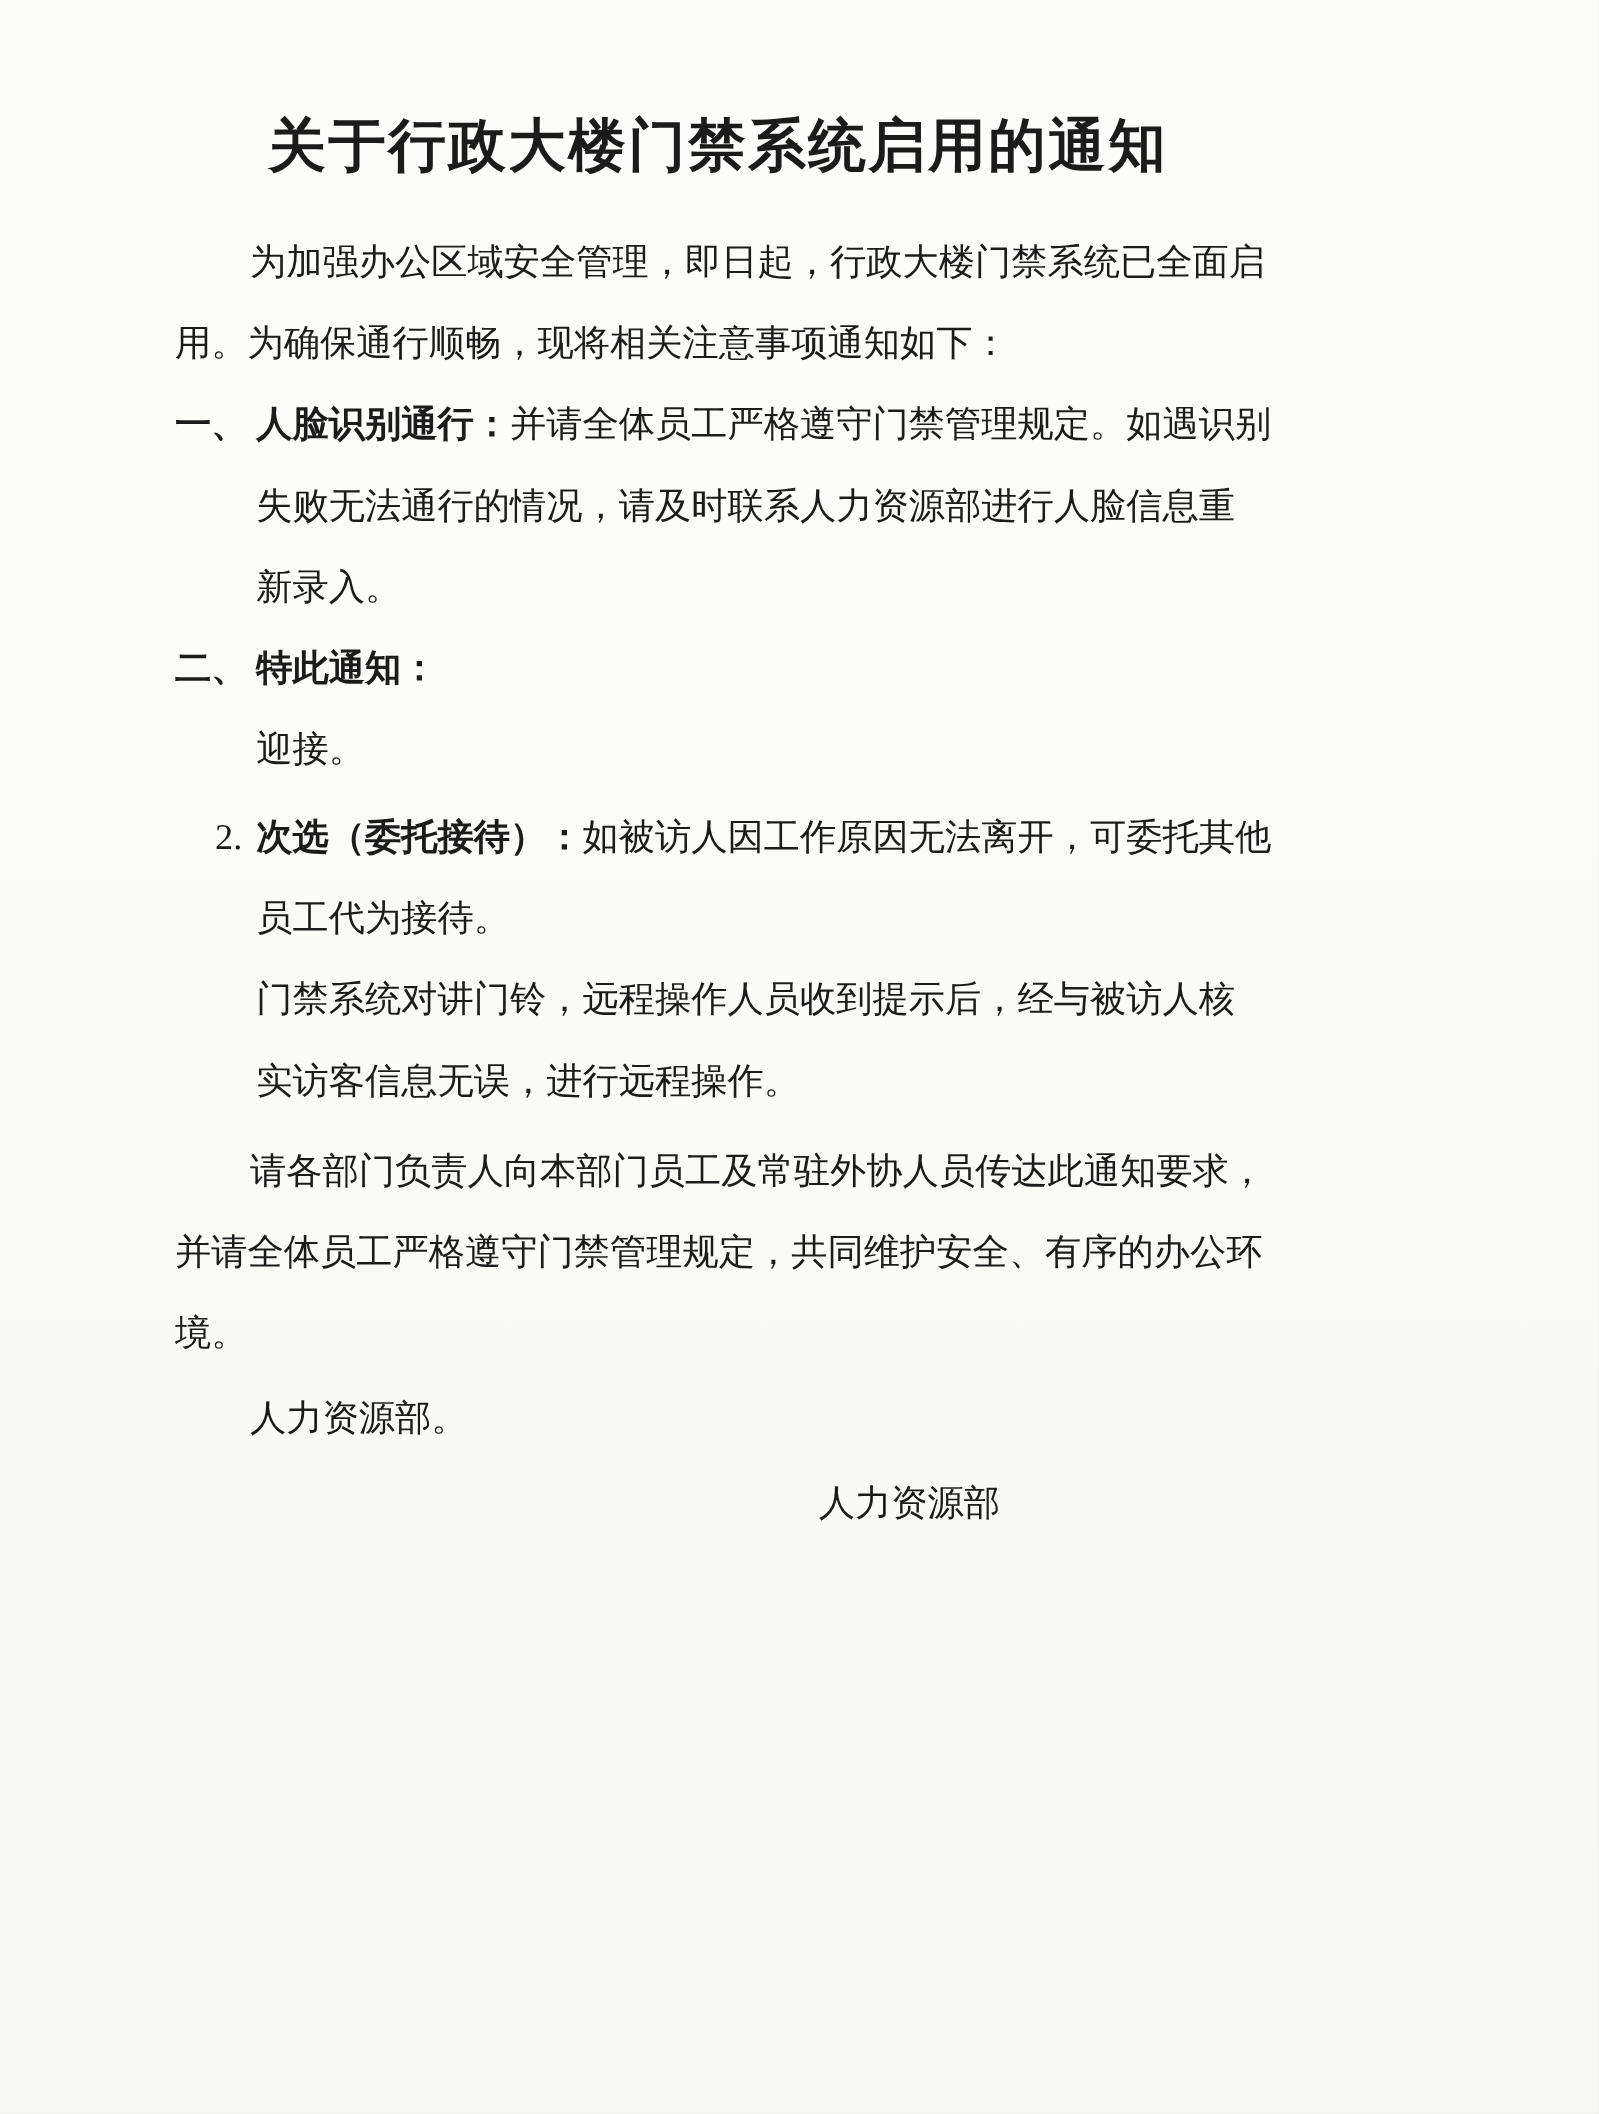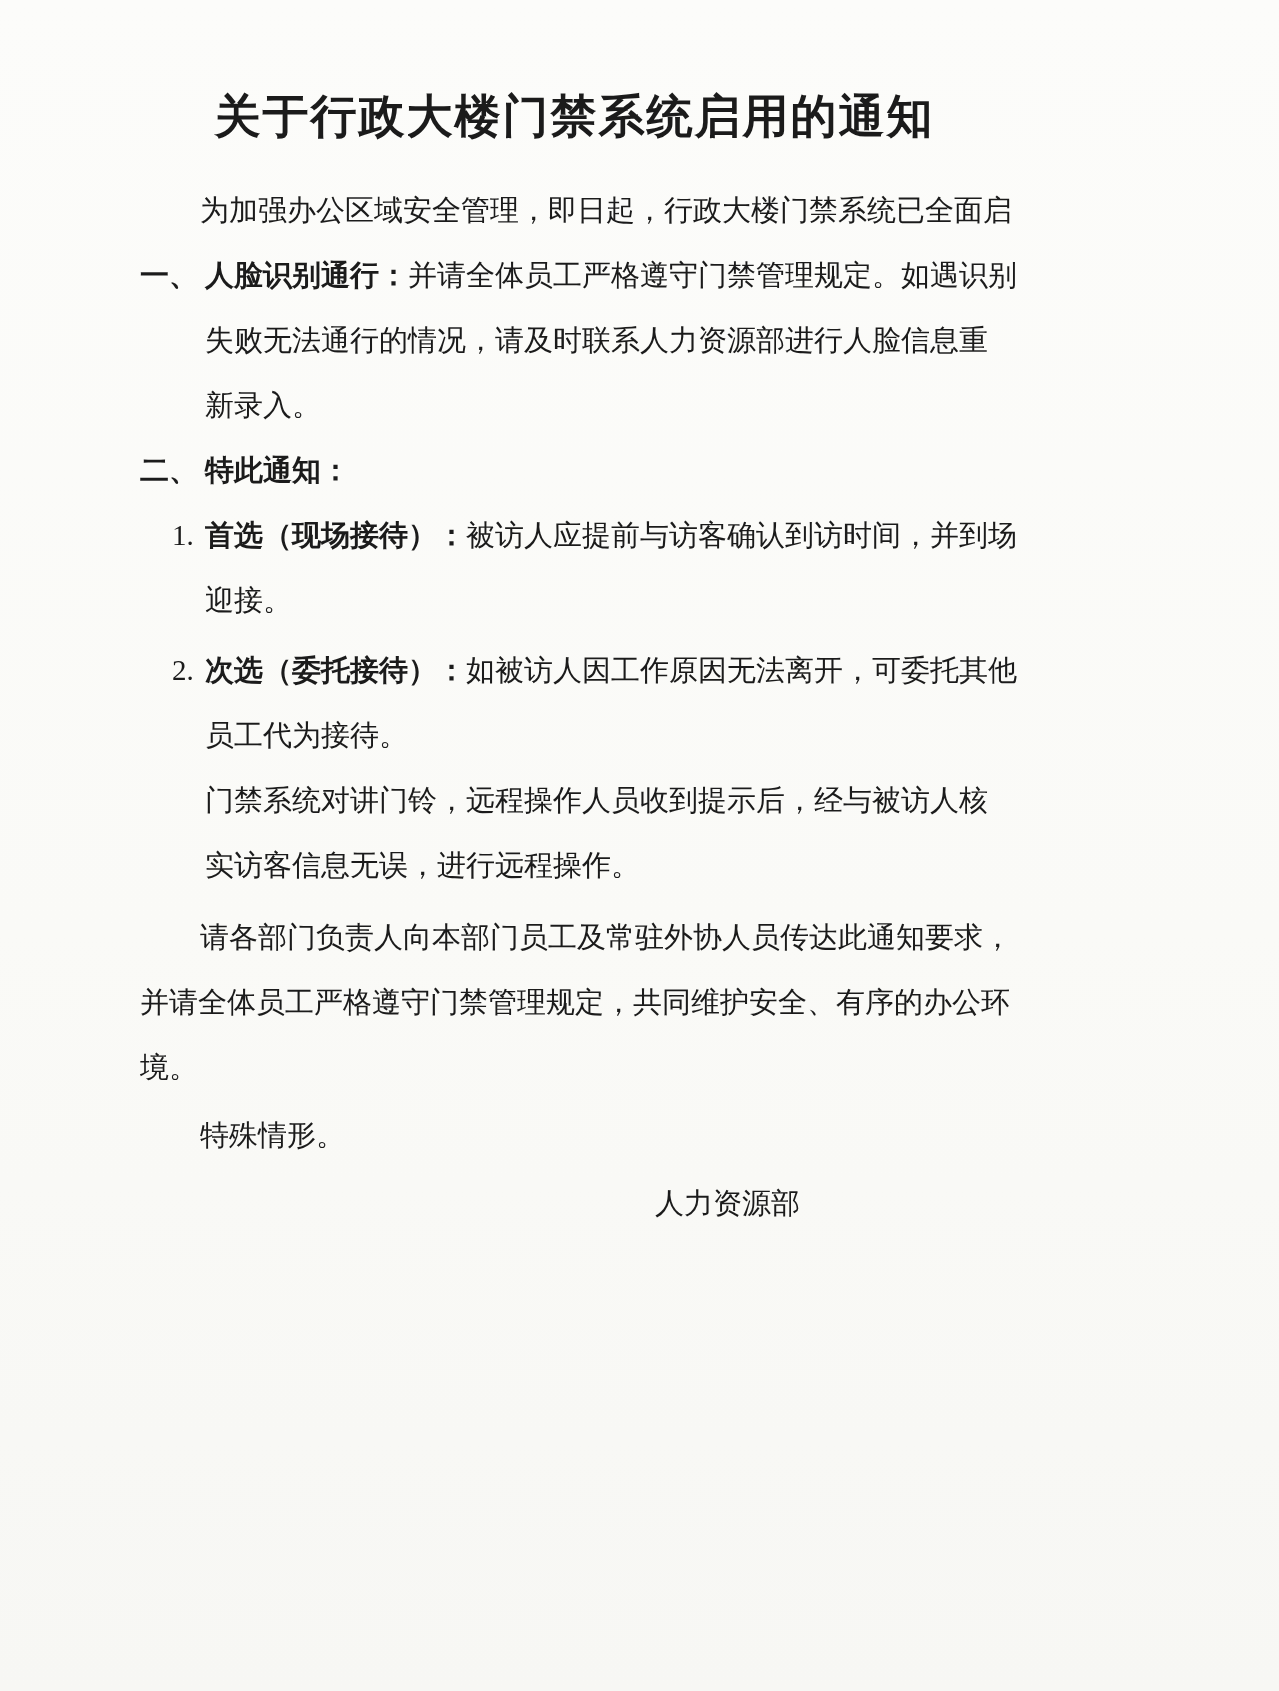--- a/index.html
+++ b/index.html
@@ -60,46 +60,44 @@
 <body>
 
 <div class="page">
 
   <h1 class="doc-title">关于行政大楼门禁系统启用的通知</h1>
 
   <div class="doc-body">
 
 
     <div class="line indent-first">为加强办公区域安全管理，即日起，行政大楼门禁系统已全面启</div>
+    <div class="line">用。为确保通行顺畅，现将相关注意事项通知如下：</div>
 
     <div class="line">
       <span class="marker">一、</span><span class="b">人脸识别通行：</span><span>并请全体员工严格遵守门禁管理规定。如遇识别</span>
     </div>
     <div class="line indent-hang">失败无法通行的情况，请及时联系人力资源部进行人脸信息重</div>
     <div class="line indent-hang">新录入。</div>
 
     <div class="line">
       <span class="marker">二、</span><span class="b">特此通知：</span>
     </div>
 
-    <div class="line">
-      <span class="num">1.</span><span class="b">首选（现场接待）：</span><span>被访人应提前与访客确认到访时间，并到场</span>
-    </div>
     <div class="line indent-hang">迎接。</div>
 
     <div class="line" style="margin-top:5px">
       <span class="num">2.</span><span class="b">次选（委托接待）：</span><span>如被访人因工作原因无法离开，可委托其他</span>
     </div>
     <div class="line indent-hang">员工代为接待。</div>
 
     <div class="line indent-hang">门禁系统对讲门铃，远程操作人员收到提示后，经与被访人核</div>
     <div class="line indent-hang">实访客信息无误，进行远程操作。</div>
 
     <div class="line indent-first" style="margin-top:7px">请各部门负责人向本部门员工及常驻外协人员传达此通知要求，</div>
     <div class="line">并请全体员工严格遵守门禁管理规定，共同维护安全、有序的办公环</div>
     <div class="line">境。</div>
 
-    <div class="line indent-first" style="margin-top:3px">特殊情形。</div>
+    <div class="line indent-first" style="margin-top:3px">人力资源部。</div>
 
     <div class="line sig-line sig-name">人力资源部</div>
 
   </div>
 </div>
 
 </body></html>

